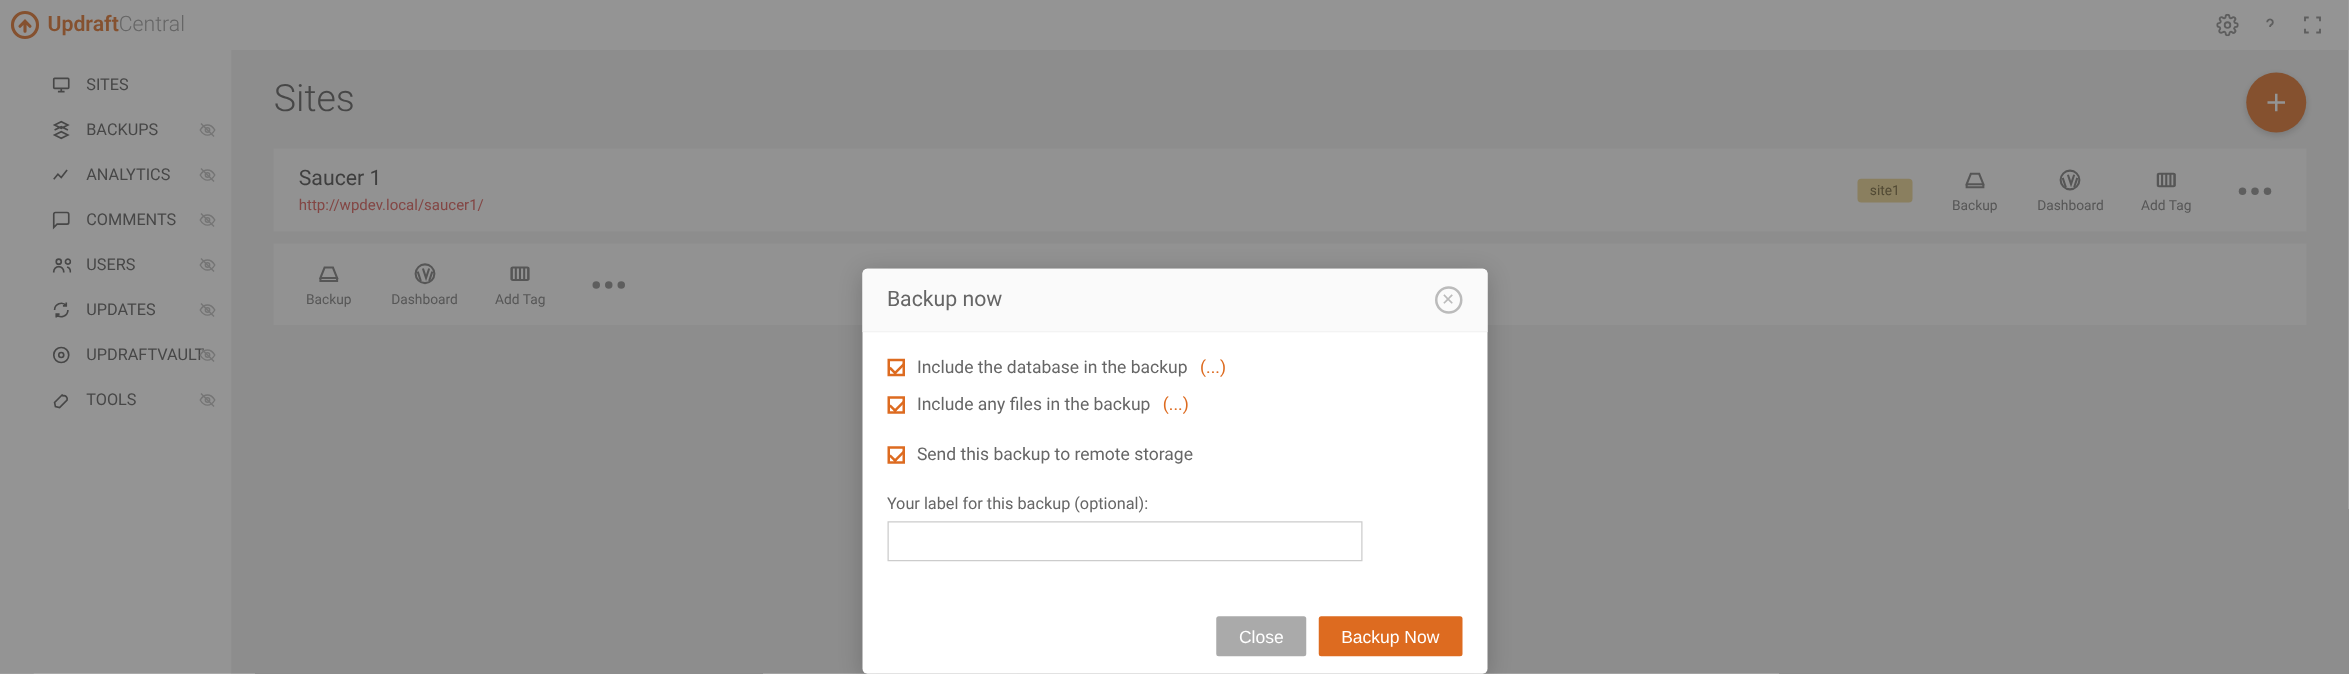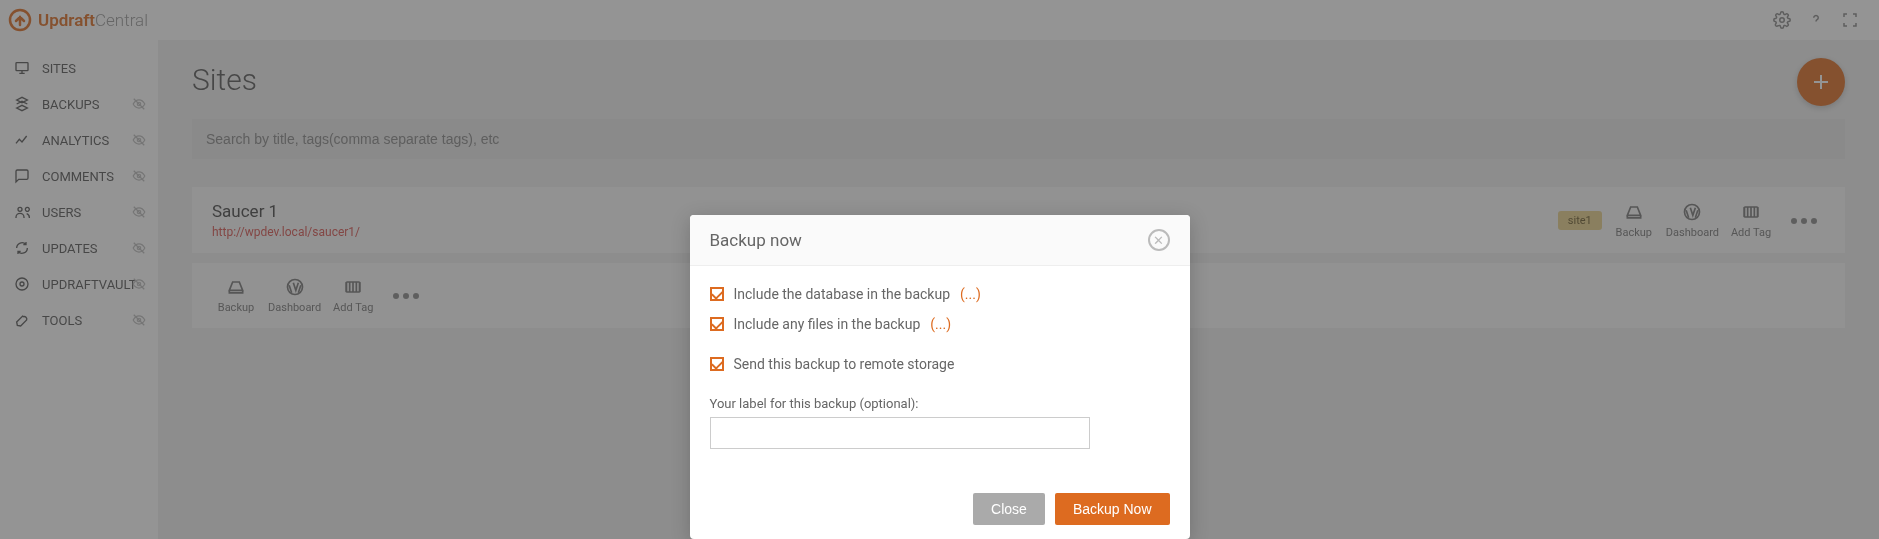--- a/index.html
+++ b/index.html
@@ -7,38 +7,38 @@
 
 .header { height: 40px; display: flex; align-items: center; justify-content: space-between; padding: 0 20px 0 8px; }
 .logo { display: flex; align-items: center; gap: 6px; }
 .logo-icon { width: 24px; height: 24px; }
 .logo-text { font-size: 17px; }
 .logo-text .bold { font-weight: 600; color: #dd6b20; }
 .logo-text .light { font-weight: 300; color: #999; }
 .header-actions { display: flex; gap: 16px; align-items: center; }
 .header-icon { width: 18px; height: 18px; color: #888; cursor: pointer; }
 
-.main-wrap { display: flex; height: calc(100% - 40px); }
+.main-wrap { display: flex; height: calc(100% - 40px); padding-left: 27px; }
 .sidebar { width: 158px; background: #fff; padding-top: 10px; }
 .sidebar-item { display: flex; align-items: center; gap: 12px; padding: 10px 14px; color: #555; cursor: pointer; font-size: 13px; position: relative; }
 .sidebar-item .side-icon { width: 16px; height: 16px; flex-shrink: 0; }
 .sidebar-item .eye-icon { position: absolute; right: 12px; width: 14px; height: 14px; color: #bbb; }
 
 .content { flex: 1; background: #f0f0f0; padding: 22px 34px; position: relative; }
 .page-title { font-size: 30px; font-weight: 300; color: #555; margin-bottom: 22px; }
 .fab-add { position: absolute; top: 18px; right: 34px; width: 48px; height: 48px; border-radius: 50%; background: #dd6b20; display: flex; align-items: center; justify-content: center; cursor: pointer; box-shadow: 0 2px 6px rgba(0,0,0,.2); }
 .fab-add svg { width: 24px; height: 24px; color: #fff; }
 
 .search-bar { width: 100%; background: #e8e8e8; border: none; padding: 12px 14px; font-size: 14px; color: #666; margin-bottom: 28px; }
 .search-bar::placeholder { color: #888; }
 
 .site-row { background: #fafafa; padding: 14px 20px; margin-bottom: 10px; display: flex; align-items: flex-end; justify-content: space-between; }
 .site-info .site-name { font-size: 17px; color: #444; margin-bottom: 4px; }
 .site-info .site-url { font-size: 12px; color: #d9534f; }
-.site-actions { display: flex; align-items: center; gap: 8px; }
+.site-actions { display: flex; align-items: center; gap: 26px; }
 .tag-pill { background: #e6c77a; color: #7a5; color:#6b5; color:#777; padding: 3px 10px; border-radius: 3px; font-size: 11px; }
 .tag-pill { background:#e8d08a; color:#6b5a2a; }
 .act-col { display: flex; flex-direction: column; align-items: center; gap: 4px; cursor: pointer; color: #777; font-size: 11px; min-width: 48px; }
 .act-col svg { width: 20px; height: 20px; }
 .more-dots { display: flex; gap: 4px; cursor: pointer; padding: 8px; }
 .more-dots span { width: 6px; height: 6px; background: #888; border-radius: 50%; }
 
 .overlay { position: absolute; inset: 0; background: rgba(60,60,60,.55); display: flex; justify-content: center; align-items: flex-end; z-index: 100; }
 .modal { width: 500px; background: #fff; border-radius: 4px; margin-top: 78px; box-shadow: 0 4px 20px rgba(0,0,0,.2); }
 .modal-header { display: flex; justify-content: space-between; align-items: center; padding: 14px 20px; border-bottom: 1px solid #eee; background:#fafafa; border-radius:4px 4px 0 0;}
@@ -173,21 +173,20 @@
     </div>
   </div>
 
   <div class="content">
     <h1 class="page-title">Sites</h1>
     <div class="fab-add">
       <svg viewBox="0 0 24 24" fill="none" stroke="currentColor" stroke-width="2">
           <path d="M12 5v14M5 12h14"></path>
         </svg>
     </div>
-    <input class="search-bar" placeholder="Search by title, tags(comma separate tags), etc" style="">
 
     <div class="site-row">
       <div class="site-info">
         <div class="site-name">Saucer 1</div>
         <div class="site-url">http://wpdev.local/saucer1/</div>
       </div>
       <div class="site-actions">
         <span class="tag-pill">site1</span>
         <div class="act-col">
           <svg viewBox="0 0 24 24" fill="none" stroke="currentColor" stroke-width="2">

